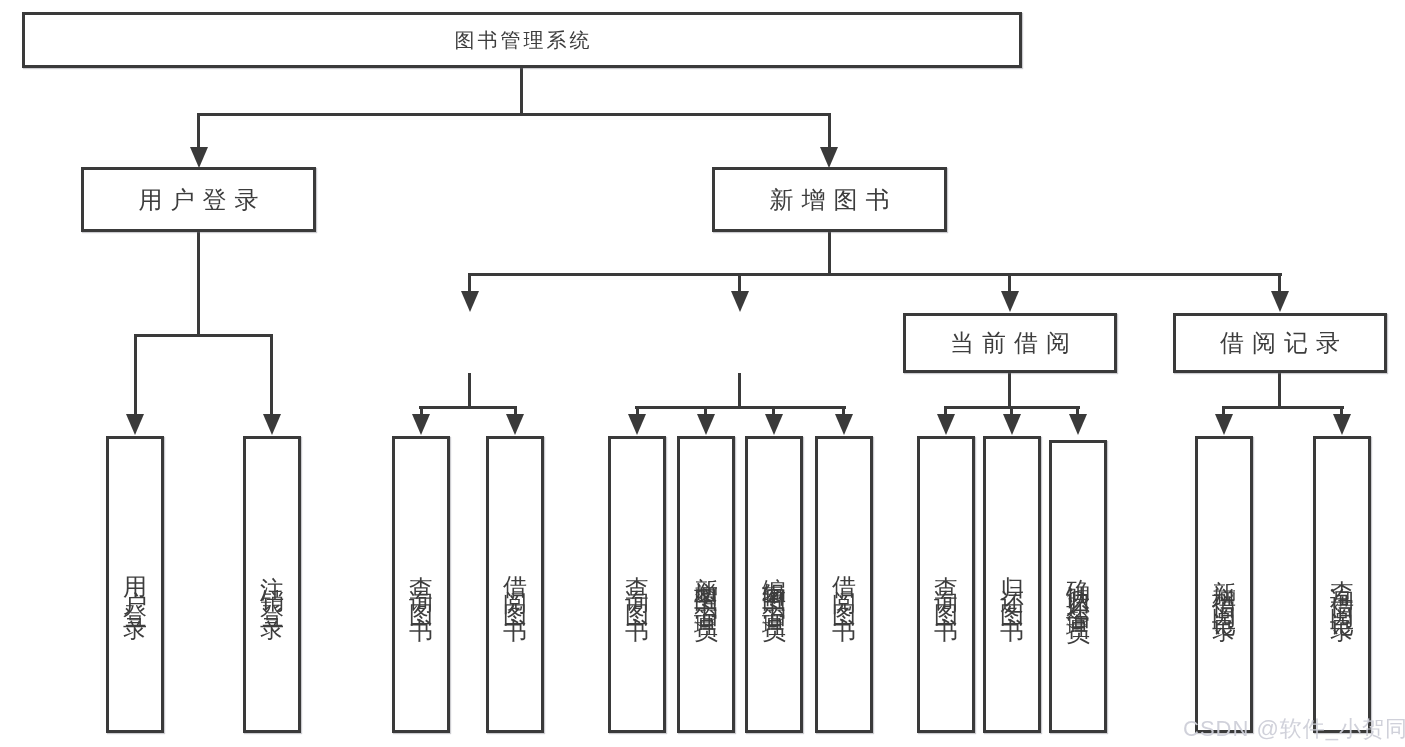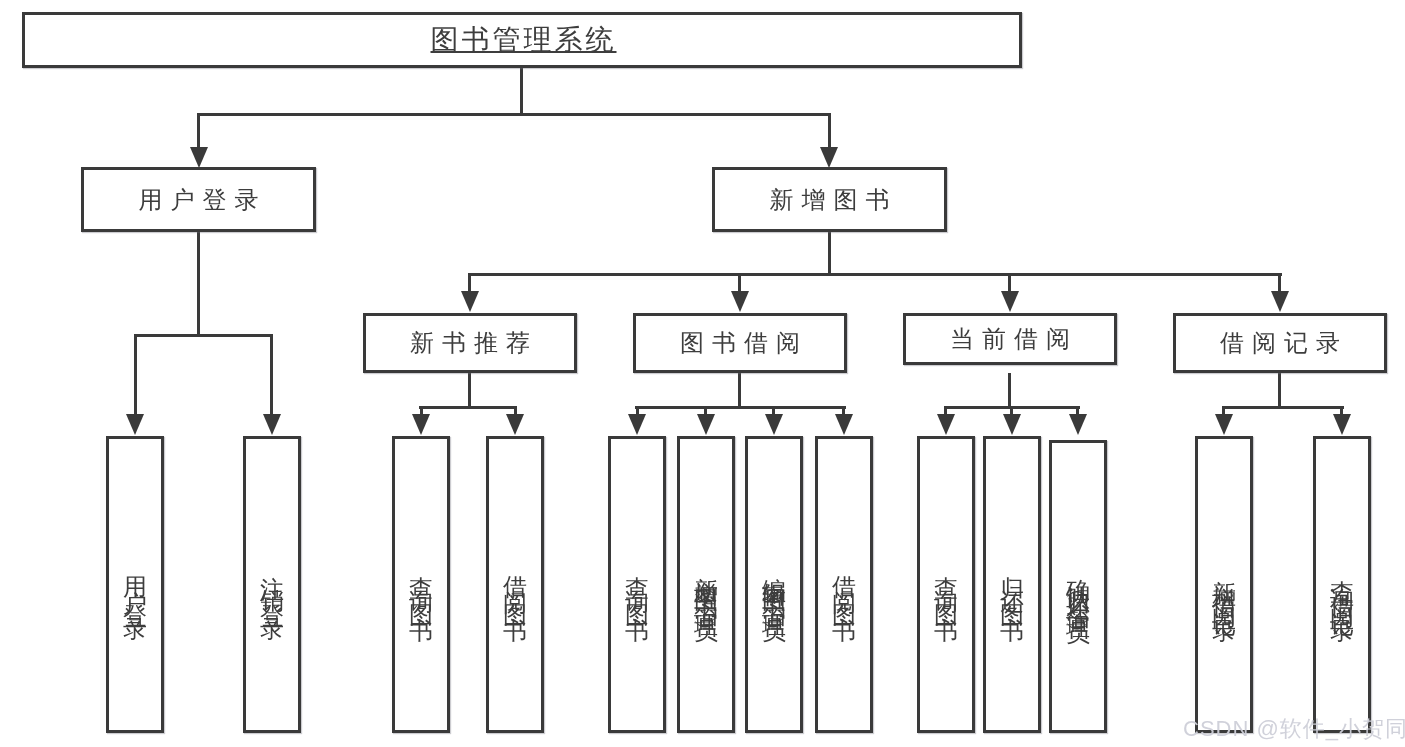--- a/index.html
+++ b/index.html
@@ -16,21 +16,21 @@
     position: absolute;
     box-sizing: border-box;
     border: 3px solid #3a3a3a;
     background: #ffffff;
     display: flex;
     align-items: center;
     justify-content: center;
     box-shadow: 1px 1px 1px rgba(110,110,120,0.35);
   }
   .h-label { font-size: 24px; letter-spacing: 8px; text-indent: 8px; white-space: nowrap; }
-  .root-label { font-size: 28px; letter-spacing: 3px; text-indent: 3px; white-space: nowrap; text-decoration: underline; }
+  .root-label { font-size: 20px; letter-spacing: 3px; text-indent: 3px; white-space: nowrap; }
   .v-text {
     writing-mode: vertical-rl;
     text-orientation: mixed;
     font-size: 24px;
     line-height: 1;
   }
   .sp4 { letter-spacing: 14px; }
   .sp6 { letter-spacing: 8px; }
   .sp9 { letter-spacing: 6px; }
   .vline, .hline { position: absolute; background: #3a3a3a; }
@@ -121,27 +121,21 @@
     <span class="root-label">图书管理系统</span>
   </div>
 
   <div class="node" style="left:81px;top:167px;width:235px;height:65px">
     <span class="h-label">用户登录</span>
   </div>
   <div class="node" style="left:712px;top:167px;width:235px;height:65px">
     <span class="h-label">新增图书</span>
   </div>
 
-  <div class="node" style="left:363px;top:313px;width:214px;height:60px">
-    <span class="h-label">新书推荐</span>
-  </div>
-  <div class="node" style="left:633px;top:313px;width:214px;height:60px">
-    <span class="h-label">图书借阅</span>
-  </div>
-  <div class="node" style="left:903px;top:313px;width:214px;height:52px">
+  <div class="node" style="left:903px;top:313px;width:214px;height:60px">
     <span class="h-label">当前借阅</span>
   </div>
   <div class="node" style="left:1173px;top:313px;width:214px;height:60px">
     <span class="h-label">借阅记录</span>
   </div>
 
   <div class="node" style="left:106px;top:436px;width:58px;height:297px">
     <span class="v-text sp4">用户登录</span>
   </div>
   <div class="node" style="left:243px;top:436px;width:58px;height:297px">

